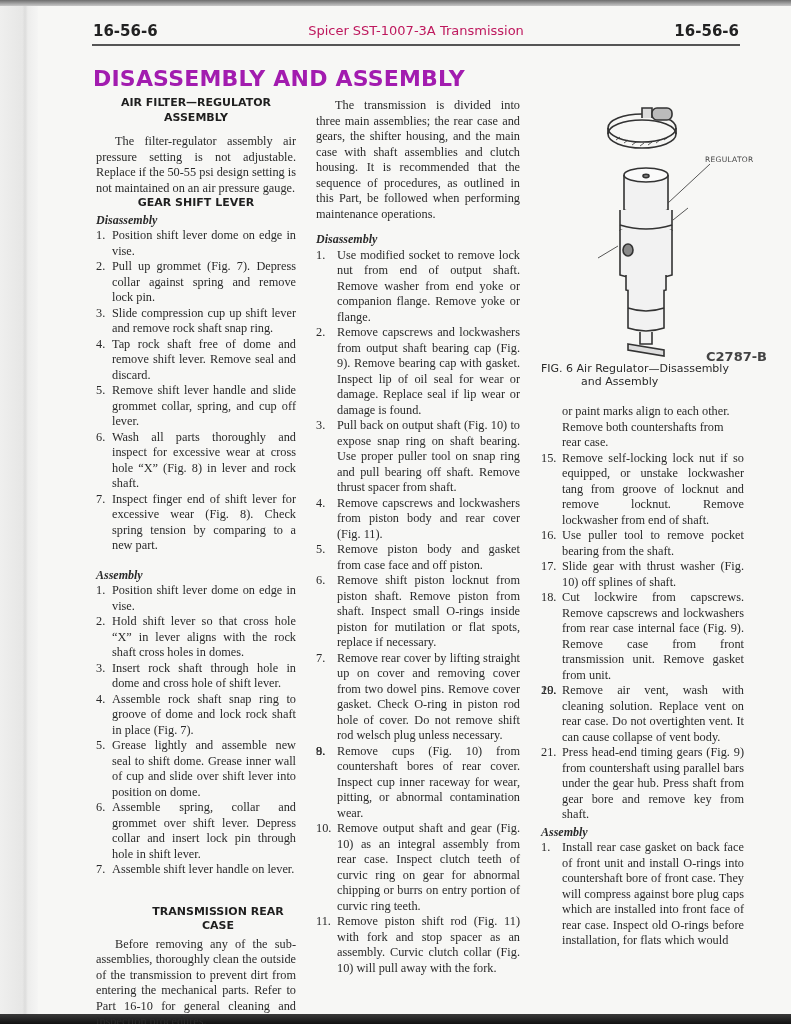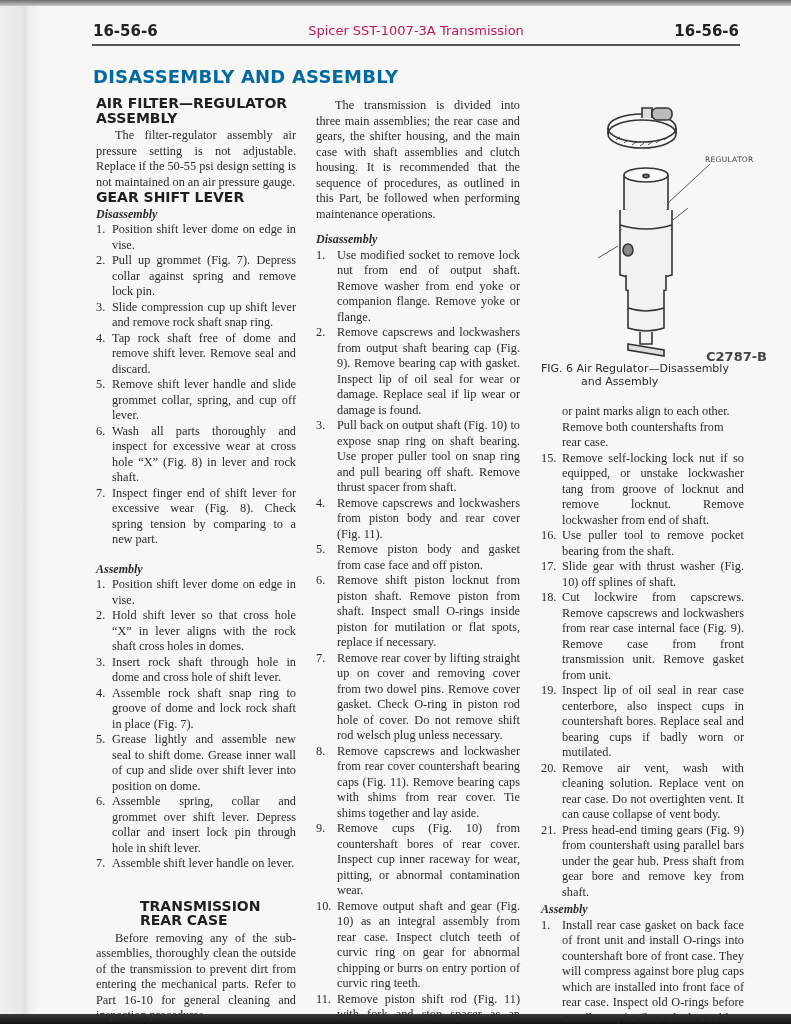--- a/index.html
+++ b/index.html
@@ -30,39 +30,39 @@
     font-family: "DejaVu Sans", sans-serif;
   }
   .header .pg-left { position: absolute; left: 0; top: 0; font-size: 15px; font-weight: bold; color: #222; }
   .header .pg-right { position: absolute; right: 0; top: 0; font-size: 15px; font-weight: bold; color: #222; }
   .header .running-title { position: absolute; left: 0; right: 0; top: 1px; text-align: center; font-size: 13px; color: #be185d; }
   .header-rule {
     position: absolute; left: 92px; top: 44px; width: 648px; height: 2px; background: #555;
   }
   .section-title {
     position: absolute; left: 93px; top: 66px;
-    font-family: "DejaVu Sans", sans-serif; font-weight: bold; font-size: 18px;
-    letter-spacing: 0.2px; color: #0369a1;
+    font-family: "DejaVu Sans", sans-serif; font-weight: bold; font-size: 22px;
+    letter-spacing: 0.2px; color: #a21caf;
   }
   .col { position: absolute; font-size: 12.3px; line-height: 15.5px; text-align: justify; }
   .col1 { left: 96px; top: 96px; width: 200px; }
   .col2 { left: 316px; top: 98px; width: 204px; }
   .col3 { left: 541px; top: 404px; width: 203px; }
 
   .h-sub {
-    font-family: "DejaVu Sans", sans-serif; font-weight: bold; font-size: 14px;
-    line-height: 14.5px; color: #1f1f1f; text-align: left; margin: 0;
+    font-family: "DejaVu Sans", sans-serif; font-weight: bold; font-size: 11px;
+    line-height: 14.5px; color: #1f1f1f; text-align: center; margin: 0;
   }
   .h-sub.tr { margin-top: 27px; margin-left: 44px; }
   .h-sub.gsl { }
   .italic-head { font-style: italic; font-weight: bold; margin: 2px 0 0 0; font-size: 12px; font-family: Liberation Serif, serif; }
   .italic-head.gap { margin-top: 14px; }
   .italic-head.gap2 { margin-top: 10px; }
   p.para { margin: 0; text-indent: 19px; }
-  p.para.first { margin-top: 3px; }
+  p.para.first { margin-top: 9px; }
   ol.steps { list-style: none; margin: 0; padding: 0; }
   ol.steps li { position: relative; padding-left: 16px; }
   ol.steps.wide li { padding-left: 21px; }
   ol.steps li .num { position: absolute; left: 0; top: 0; }
 
   .figure { position: absolute; left: 580px; top: 100px; width: 170px; height: 270px; }
   .fig-label-reg {
     position: absolute; left: 705px; top: 155px;
     font-family: "DejaVu Sans", sans-serif; font-size: 7.5px; color: #444; letter-spacing: 0.3px;
   }
@@ -131,21 +131,21 @@
   <p class="para">The transmission is divided into three main assemblies; the rear case and gears, the shifter housing, and the main case with shaft assemblies and clutch housing. It is recommended that the sequence of procedures, as outlined in this Part, be followed when performing maintenance operations.</p>
   <div class="italic-head gap2">Disassembly</div>
   <ol class="steps wide" id="mid-steps">
       <li><span class="num">1.</span><span>Use modified socket to remove lock nut from end of output shaft. Remove washer from end yoke or companion flange. Remove yoke or flange.</span></li>
       <li><span class="num">2.</span><span>Remove capscrews and lockwashers from output shaft bearing cap (Fig. 9). Remove bearing cap with gasket. Inspect lip of oil seal for wear or damage. Replace seal if lip wear or damage is found.</span></li>
       <li><span class="num">3.</span><span>Pull back on output shaft (Fig. 10) to expose snap ring on shaft bearing. Use proper puller tool on snap ring and pull bearing off shaft. Remove thrust spacer from shaft.</span></li>
       <li><span class="num">4.</span><span>Remove capscrews and lockwashers from piston body and rear cover (Fig. 11).</span></li>
       <li><span class="num">5.</span><span>Remove piston body and gasket from case face and off piston.</span></li>
       <li><span class="num">6.</span><span>Remove shift piston locknut from piston shaft. Remove piston from shaft. Inspect small O-rings inside piston for mutilation or flat spots, replace if necessary.</span></li>
       <li><span class="num">7.</span><span>Remove rear cover by lifting straight up on cover and removing cover from two dowel pins. Remove cover gasket. Check O-ring in piston rod hole of cover. Do not remove shift rod welsch plug unless necessary.</span></li>
-      <li><span class="num">8.</span><span>Remove capscrews and lockwasher from rear cover countershaft bearing caps (Fig. 11). Remove bearing caps with shims from rear cover. Tie shims together and lay aside.</span></li>
+      <li><span class="num">8.</span></li>
       <li><span class="num">9.</span><span>Remove cups (Fig. 10) from countershaft bores of rear cover. Inspect cup inner raceway for wear, pitting, or abnormal contamination wear.</span></li>
       <li><span class="num">10.</span><span>Remove output shaft and gear (Fig. 10) as an integral assembly from rear case. Inspect clutch teeth of curvic ring on gear for abnormal chipping or burrs on entry portion of curvic ring teeth.</span></li>
       <li><span class="num">11.</span><span>Remove piston shift rod (Fig. 11) with fork and stop spacer as an assembly. Curvic clutch collar (Fig. 10) will pull away with the fork.</span></li>
     </ol>
 </div>
 
 <svg class="figure" viewBox="0 0 170 270">
   <g fill="none" stroke="#333" stroke-width="1.6">
     <ellipse cx="62" cy="28" rx="34" ry="14"></ellipse>
     <ellipse cx="62" cy="34" rx="34" ry="14"></ellipse>
@@ -181,21 +181,21 @@
   <span class="l2">and Assembly</span>
 </div>
 
 <div class="col col3">
   <p class="para" style="text-indent:0; padding-left:21px; text-align:left;">or paint marks align to each other. Remove both countershafts from rear case.</p>
   <ol class="steps wide" id="right-steps">
       <li><span class="num">15.</span><span>Remove self-locking lock nut if so equipped, or unstake lockwasher tang from groove of locknut and remove locknut. Remove lockwasher from end of shaft.</span></li>
       <li><span class="num">16.</span><span>Use puller tool to remove pocket bearing from the shaft.</span></li>
       <li><span class="num">17.</span><span>Slide gear with thrust washer (Fig. 10) off splines of shaft.</span></li>
       <li><span class="num">18.</span><span>Cut lockwire from capscrews. Remove capscrews and lockwashers from rear case internal face (Fig. 9). Remove case from front transmission unit. Remove gasket from unit.</span></li>
-      <li><span class="num">19.</span><span>Inspect lip of oil seal in rear case centerbore, also inspect cups in countershaft bores. Replace seal and bearing cups if badly worn or mutilated.</span></li>
+      <li><span class="num">19.</span></li>
       <li><span class="num">20.</span><span>Remove air vent, wash with cleaning solution. Replace vent on rear case. Do not overtighten vent. It can cause collapse of vent body.</span></li>
       <li><span class="num">21.</span><span>Press head-end timing gears (Fig. 9) from countershaft using parallel bars under the gear hub. Press shaft from gear bore and remove key from shaft.</span></li>
     </ol>
   <div class="italic-head">Assembly</div>
   <ol class="steps wide" id="right-asm">
       <li><span class="num">1.</span><span>Install rear case gasket on back face of front unit and install O-rings into countershaft bore of front case. They will compress against bore plug caps which are installed into front face of rear case. Inspect old O-rings before installation, for flats which would</span></li>
     </ol>
 </div>
 
 </body></html>

